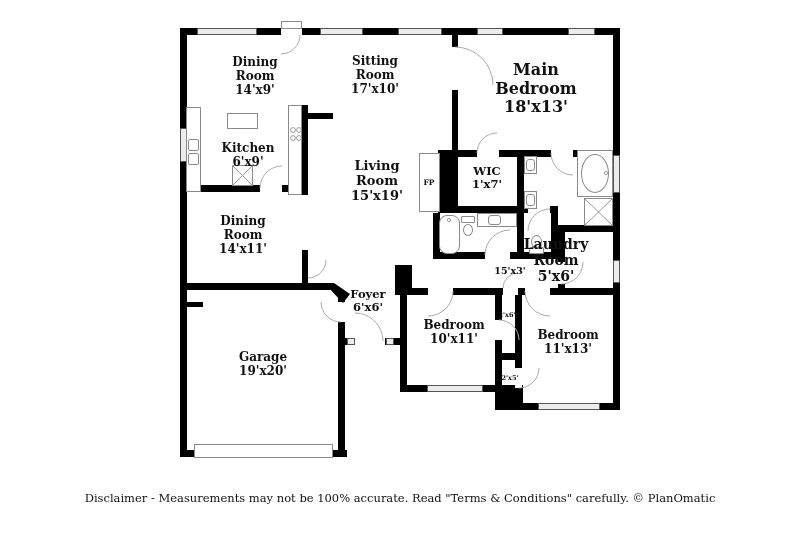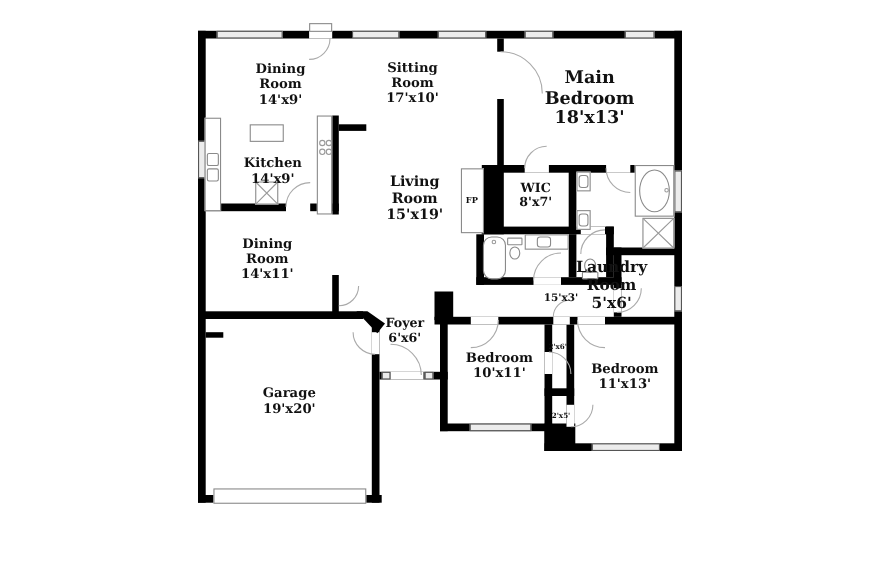--- a/index.html
+++ b/index.html
@@ -154,38 +154,39 @@
   <div class="rlabel" style="left:255px;top:77px;font-size:12px">Dining
 Room
 14'x9'</div>
   <div class="rlabel" style="left:375px;top:76px;font-size:12px">Sitting
 Room
 17'x10'</div>
   <div class="rlabel" style="left:536px;top:89px;font-size:16px">Main
 Bedroom
 18'x13'</div>
   <div class="rlabel" style="left:248px;top:156px;font-size:12px">Kitchen
-14'x9'</div>
+6'x9'</div>
   <div class="rlabel" style="left:377px;top:181px;font-size:13px">Living
 Room
 15'x19'</div>
   <div class="rlabel" style="left:487px;top:178px;font-size:11.5px">WIC
-8'x7'</div>
+1'x7'</div>
   <div class="rlabel" style="left:429px;top:183px;font-size:7.5px">FP</div>
   <div class="rlabel" style="left:243px;top:236px;font-size:12px">Dining
 Room
 14'x11'</div>
   <div class="rlabel" style="left:510px;top:271px;font-size:9.5px">15'x3'</div>
   <div class="rlabel" style="left:556px;top:260px;font-size:14px">Laundry
 Room
 5'x6'</div>
   <div class="rlabel" style="left:368px;top:301px;font-size:11.5px">Foyer
 6'x6'</div>
   <div class="rlabel" style="left:454px;top:333px;font-size:12px">Bedroom
 10'x11'</div>
   <div class="rlabel" style="left:507px;top:316px;font-size:6.5px">2'x6'</div>
   <div class="rlabel" style="left:510px;top:379px;font-size:6.5px">2'x5'</div>
   <div class="rlabel" style="left:568px;top:343px;font-size:12px">Bedroom
 11'x13'</div>
   <div class="rlabel" style="left:263px;top:365px;font-size:12px">Garage
 19'x20'</div>
 
+  <div id="disclaimer">Disclaimer - Measurements may not be 100% accurate. Read "Terms &amp; Conditions" carefully. © PlanOmatic</div>
 </div>
 
 </body></html>

